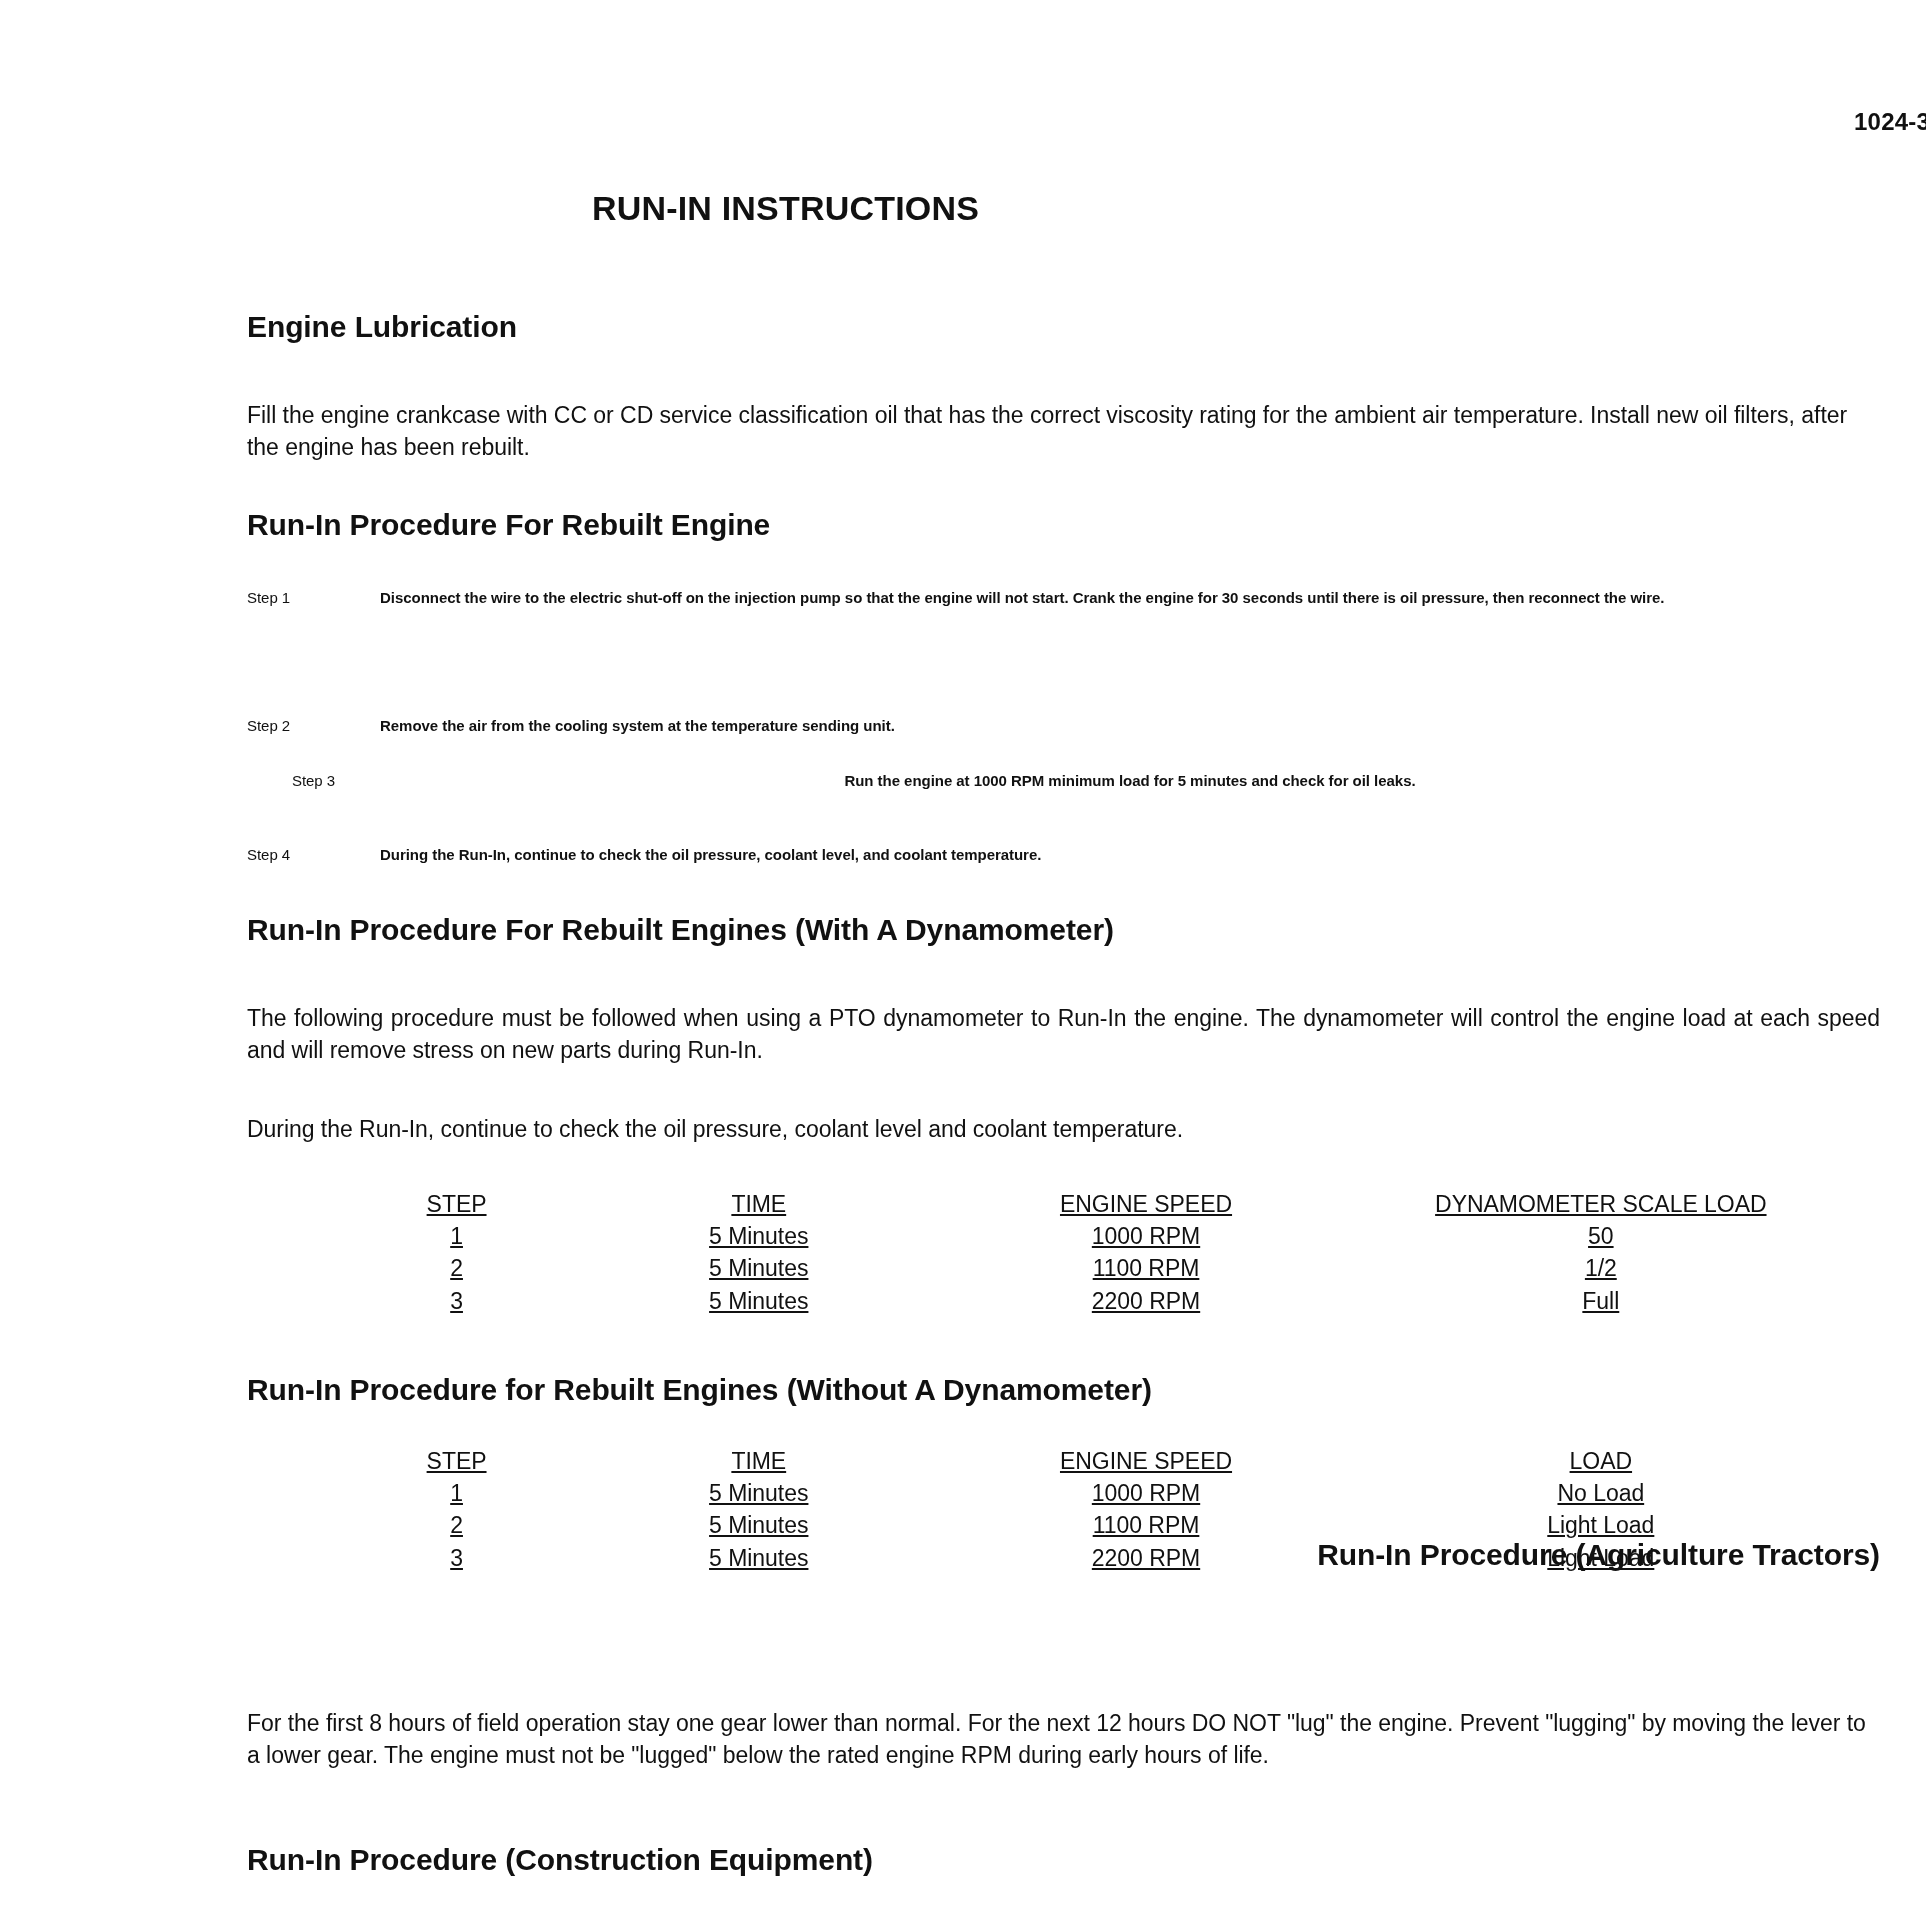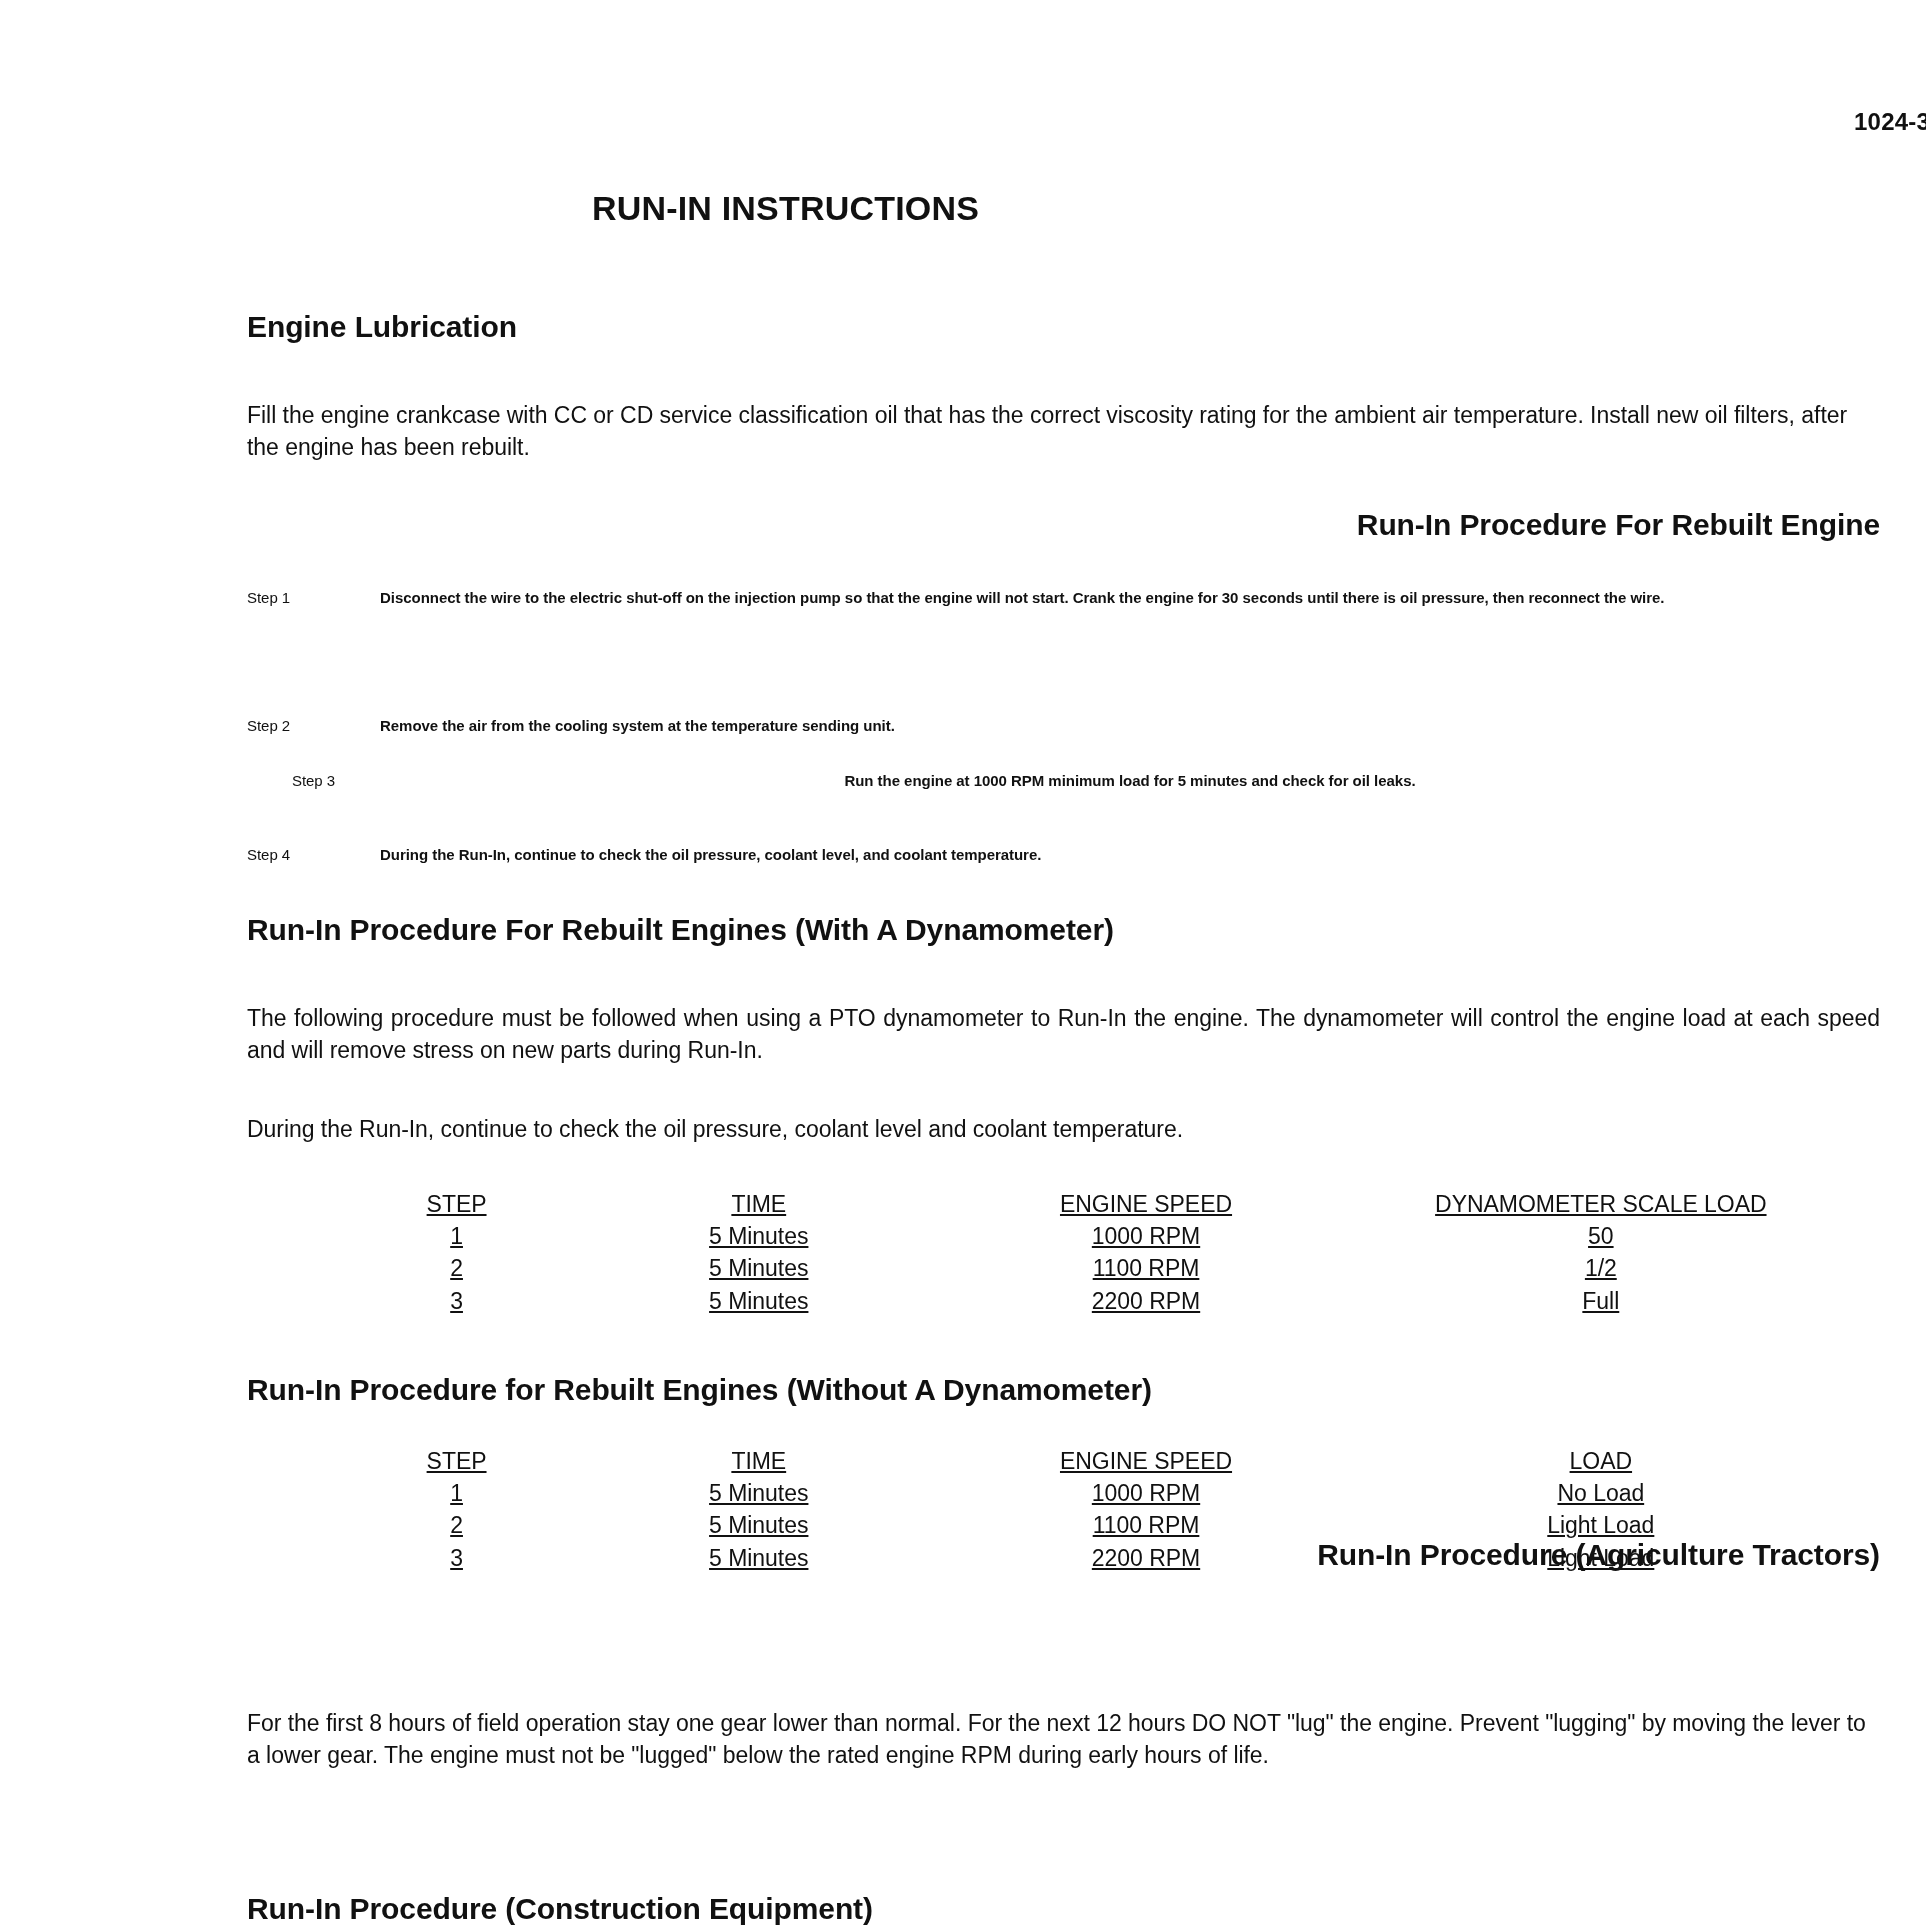--- a/index.html
+++ b/index.html
@@ -132,21 +132,21 @@
 
   <div class="content">
 
     <div class="blk" style="top:312px;">
       <h2 class="section-heading">Engine Lubrication</h2>
     </div>
     <div class="blk" style="top:399px;">
       <p class="body-text">Fill the engine crankcase with CC or CD service classification oil that has the correct viscosity rating for the ambient air temperature. Install new oil filters, after the engine has been rebuilt.</p>
     </div>
 
-    <div class="blk" style="top:510px;text-align:right;">
+    <div class="blk" style="top:510px;">
       <h2 class="section-heading">Run-In Procedure For Rebuilt Engine</h2>
     </div>
 
     <div class="blk" style="top:587px;">
       <div class="step-row">
         <span class="step-label">Step 1</span>
         <span class="step-body">Disconnect the wire to the electric shut-off on the injection pump so that the engine will not start. Crank the engine for 30 seconds until there is oil pressure, then reconnect the wire.</span>
       </div>
     </div>
 
@@ -265,20 +265,20 @@
       </table>
     </div>
 
     <div class="blk" style="top:1540px;text-align:right;">
       <h2 class="section-heading">Run-In Procedure (Agriculture Tractors)</h2>
     </div>
     <div class="blk" style="top:1707px;">
       <p class="body-text">For the first 8 hours of field operation stay one gear lower than normal. For the next 12 hours DO NOT "lug" the engine. Prevent "lugging" by moving the lever to a lower gear. The engine must not be "lugged" below the rated engine RPM during early hours of life.</p>
     </div>
 
-    <div class="blk" style="top:1894px;">
+    <div class="blk" style="top:1845px;">
       <h2 class="section-heading">Run-In Procedure (Construction Equipment)</h2>
     </div>
 
   </div>
 
 </div>
 
 
 </body></html>

